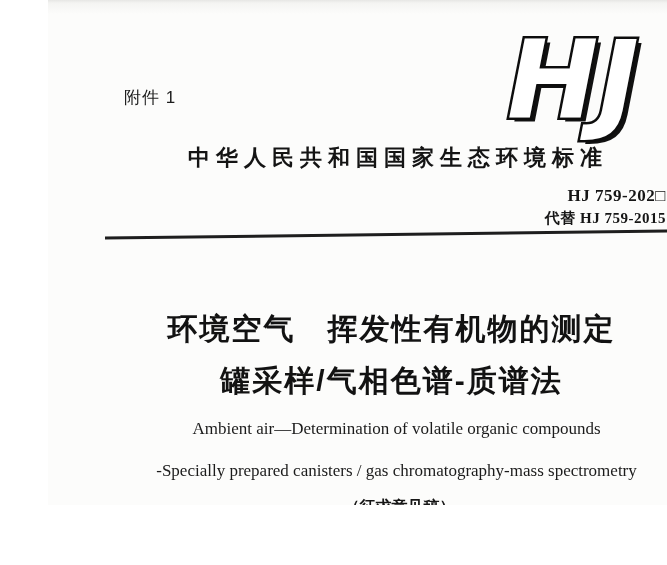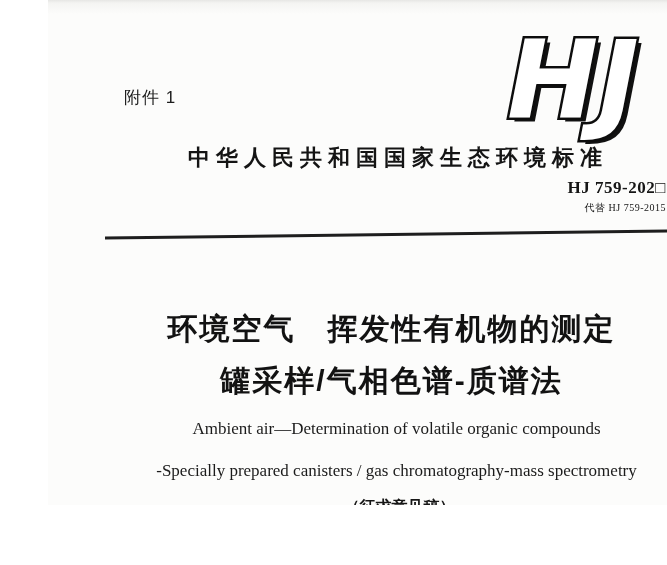--- a/index.html
+++ b/index.html
@@ -69,34 +69,34 @@
     font-family: "Liberation Serif", serif;
     font-weight: bold;
     font-size: 22px;
     letter-spacing: 6px;
     white-space: nowrap;
     color: #141414;
   }
   .std-meta {
     position: absolute;
     right: 49px;
-    top: 178px;
+    top: 186px;
     text-align: right;
     font-family: "Liberation Serif", serif;
     color: #161616;
   }
   .std-no {
     font-size: 17px;
     font-weight: bold;
     letter-spacing: 0.5px;
   }
   .std-replace {
     margin-top: 3px;
-    font-size: 10px;
-    font-weight: 400;
+    font-size: 15px;
+    font-weight: 700;
     letter-spacing: 0.5px;
   }
   .rule {
     position: absolute;
     left: 57px;
     top: 233px;
     width: 570px;
     height: 3px;
     background: #1e1e1e;
     transform: rotate(-0.7deg);

